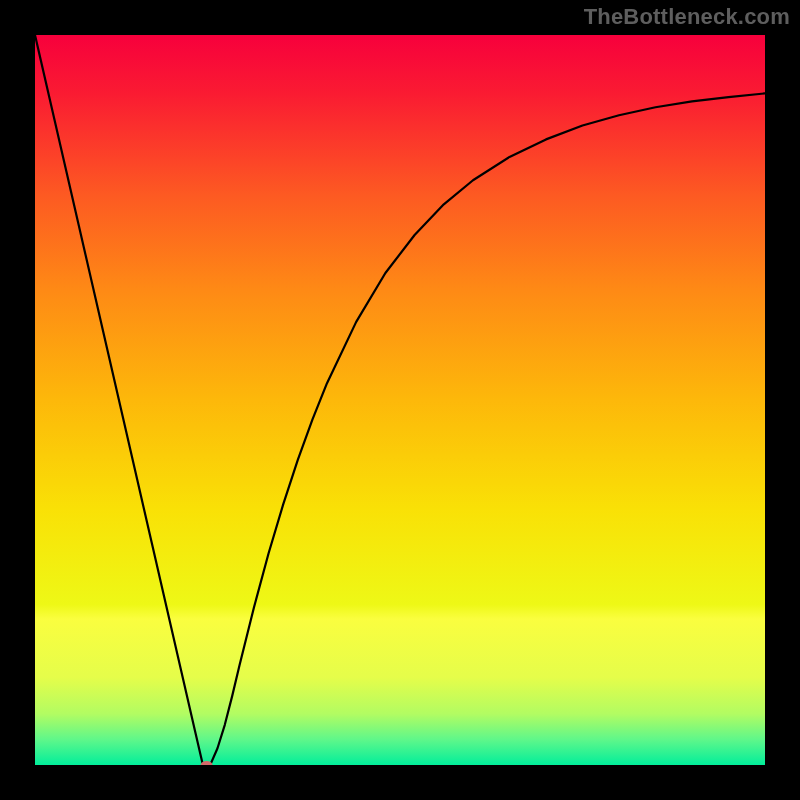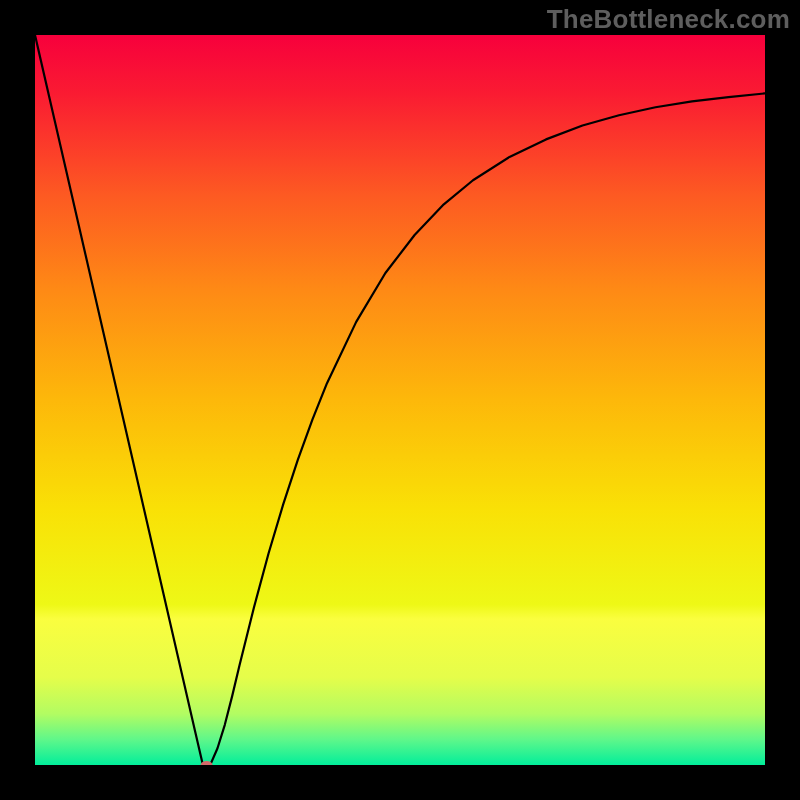--- a/index.html
+++ b/index.html
@@ -15,21 +15,21 @@
     width: 800px;
     height: 800px;
     position: relative;
     background: #000;
   }
   .attribution {
     position: absolute;
     top: 4px;
     right: 10px;
     color: #5e5e5e;
-    font-size: 26px;
+    font-size: 22px;
     font-weight: 600;
     letter-spacing: 0.2px;
   }
   svg.plot {
     position: absolute;
     left: 35px;
     top: 35px;
     width: 730px;
     height: 730px;
     display: block;

